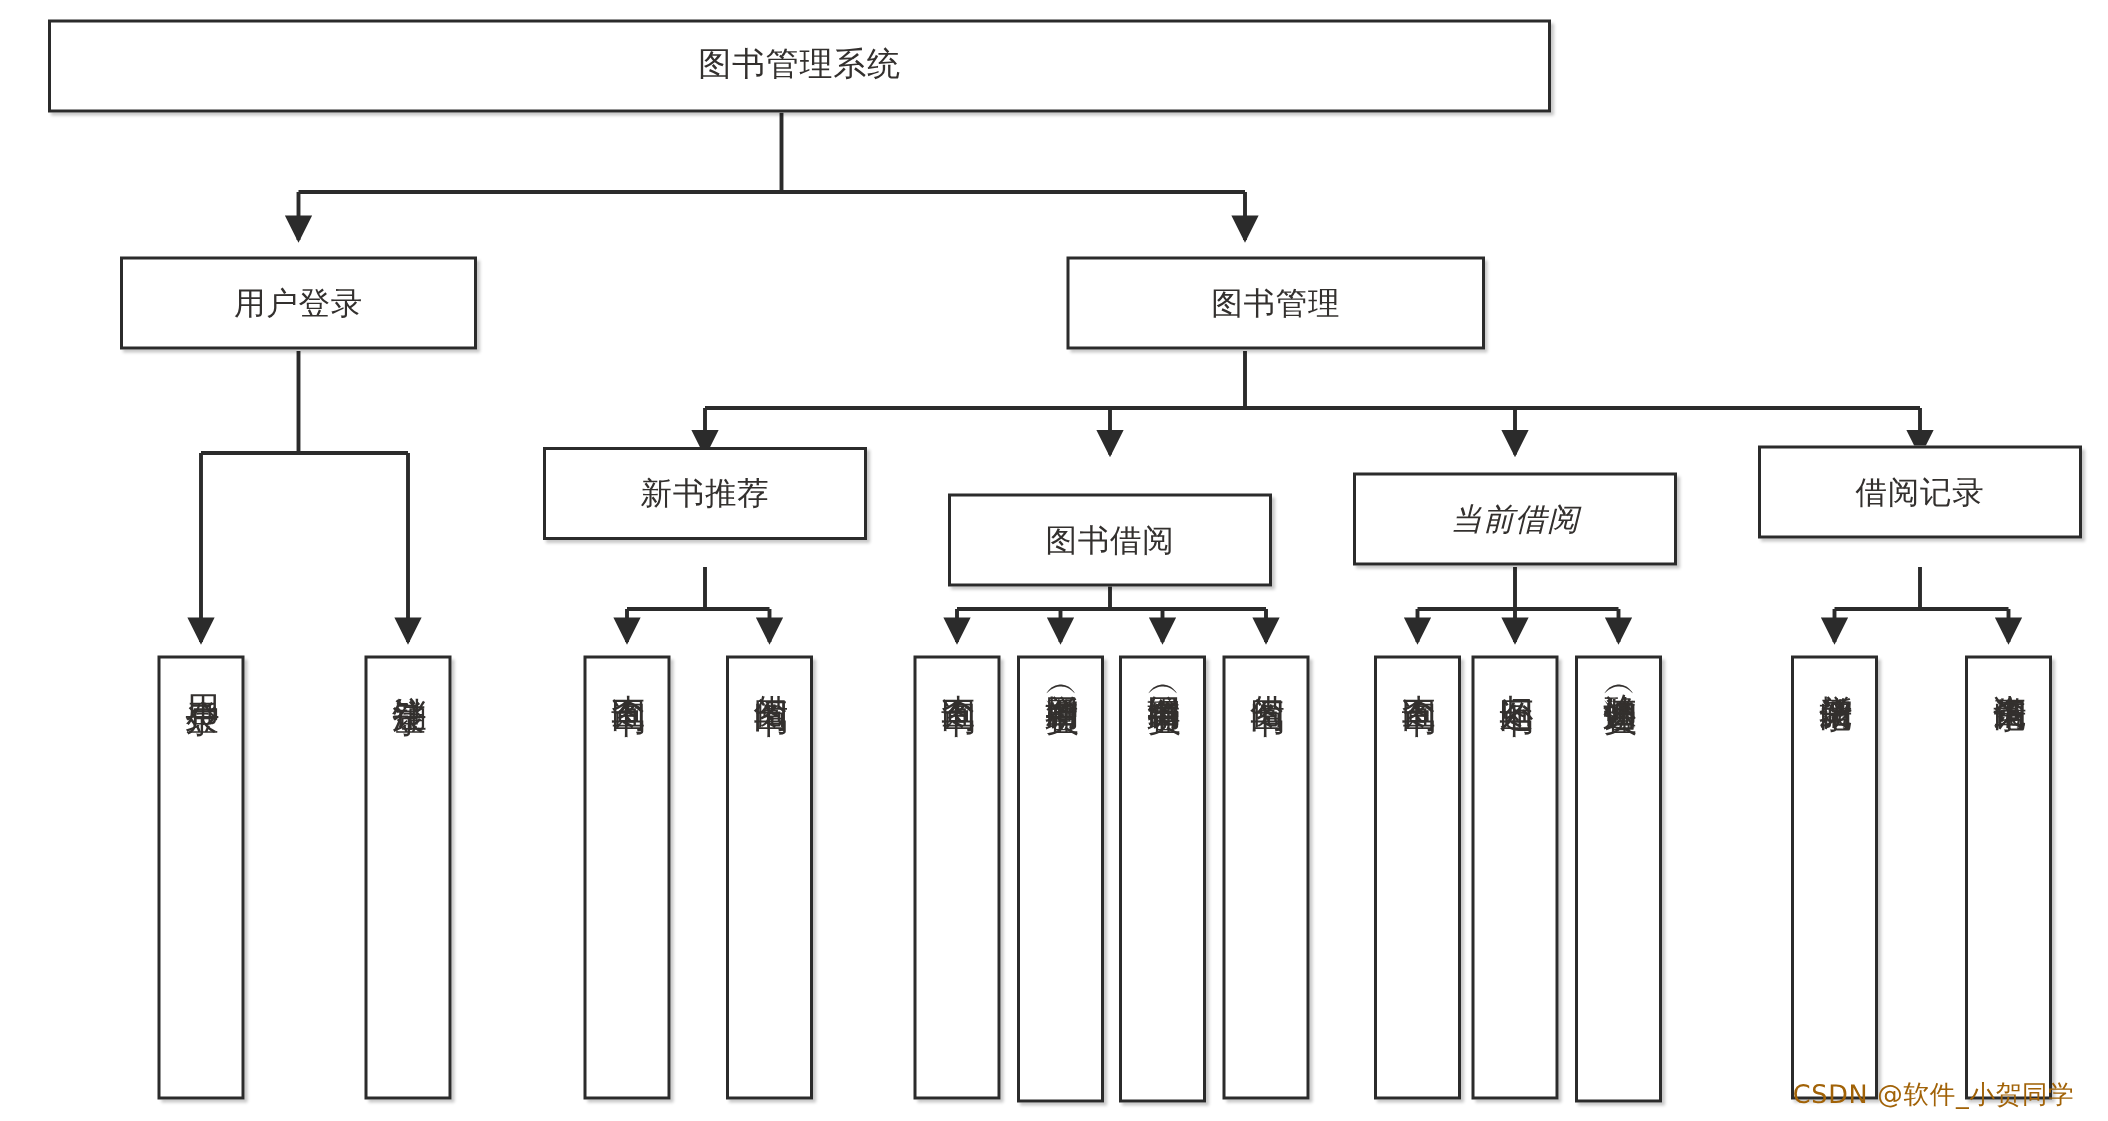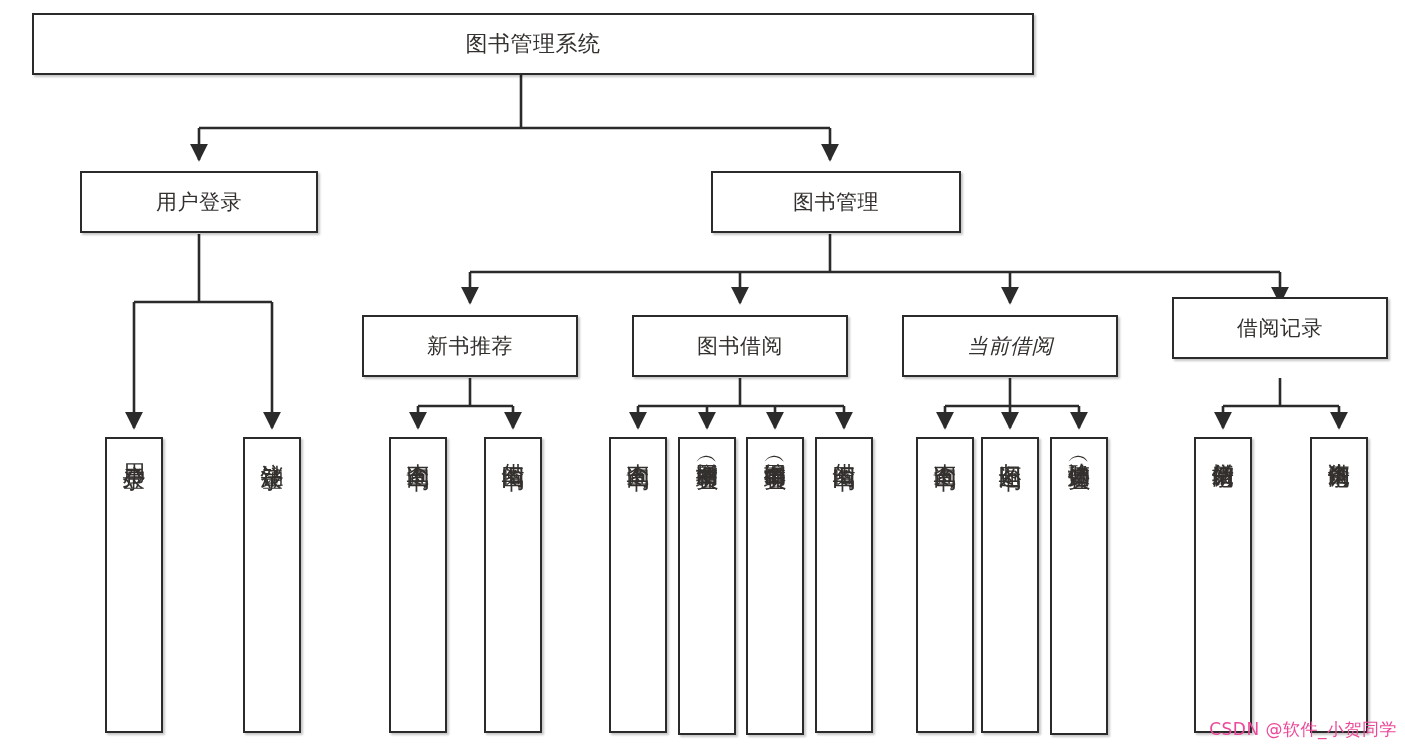--- a/index.html
+++ b/index.html
@@ -64,24 +64,24 @@
     line-height: 1.0;
     letter-spacing: 2px;
     white-space: nowrap;
   }
   .node.vert.tall .label {
     font-size: 22px;
     letter-spacing: 1px;
   }
   .watermark {
     position: absolute;
-    right: 8px;
+    right: 22px;
     bottom: 6px;
     font-size: 17px;
-    color: #ec4899;
+    color: #a16207;
     letter-spacing: 0.5px;
     z-index: 5;
     white-space: nowrap;
   }
 </style>
 </head>
 <body>
 
 <div id="canvas">
 
@@ -136,29 +136,29 @@
   </svg>
 
   <div class="node horiz root" style="left:20px; top:13px; width:1002px; height:62px;margin-left:12px;">
     <span class="label">图书管理系统</span>
   </div>
 
   <div class="node horiz" style="left:80px; top:171px; width:238px; height:62px;">
     <span class="label">用户登录</span>
   </div>
 
-  <div class="node horiz" style="left:711px; top:171px; width:250px; height:62px;">
+  <div class="node horiz" style="left:711px; top:171px; width:279px; height:62px;">
     <span class="label">图书管理</span>
   </div>
 
-  <div class="node horiz" style="left:362px; top:315px; width:216px; height:62px;">
+  <div class="node horiz" style="left:362px; top:298px; width:216px; height:62px;">
     <span class="label">新书推荐</span>
   </div>
 
-  <div class="node horiz" style="left:632px; top:315px; width:216px; height:62px;">
+  <div class="node horiz" style="left:632px; top:329px; width:216px; height:62px;">
     <span class="label">图书借阅</span>
   </div>
 
   <div class="node horiz" style="left:902px; top:315px; width:216px; height:62px;font-style:italic;">
     <span class="label">当前借阅</span>
   </div>
 
   <div class="node horiz" style="left:1172px; top:297px; width:216px; height:62px;">
     <span class="label">借阅记录</span>
   </div>

